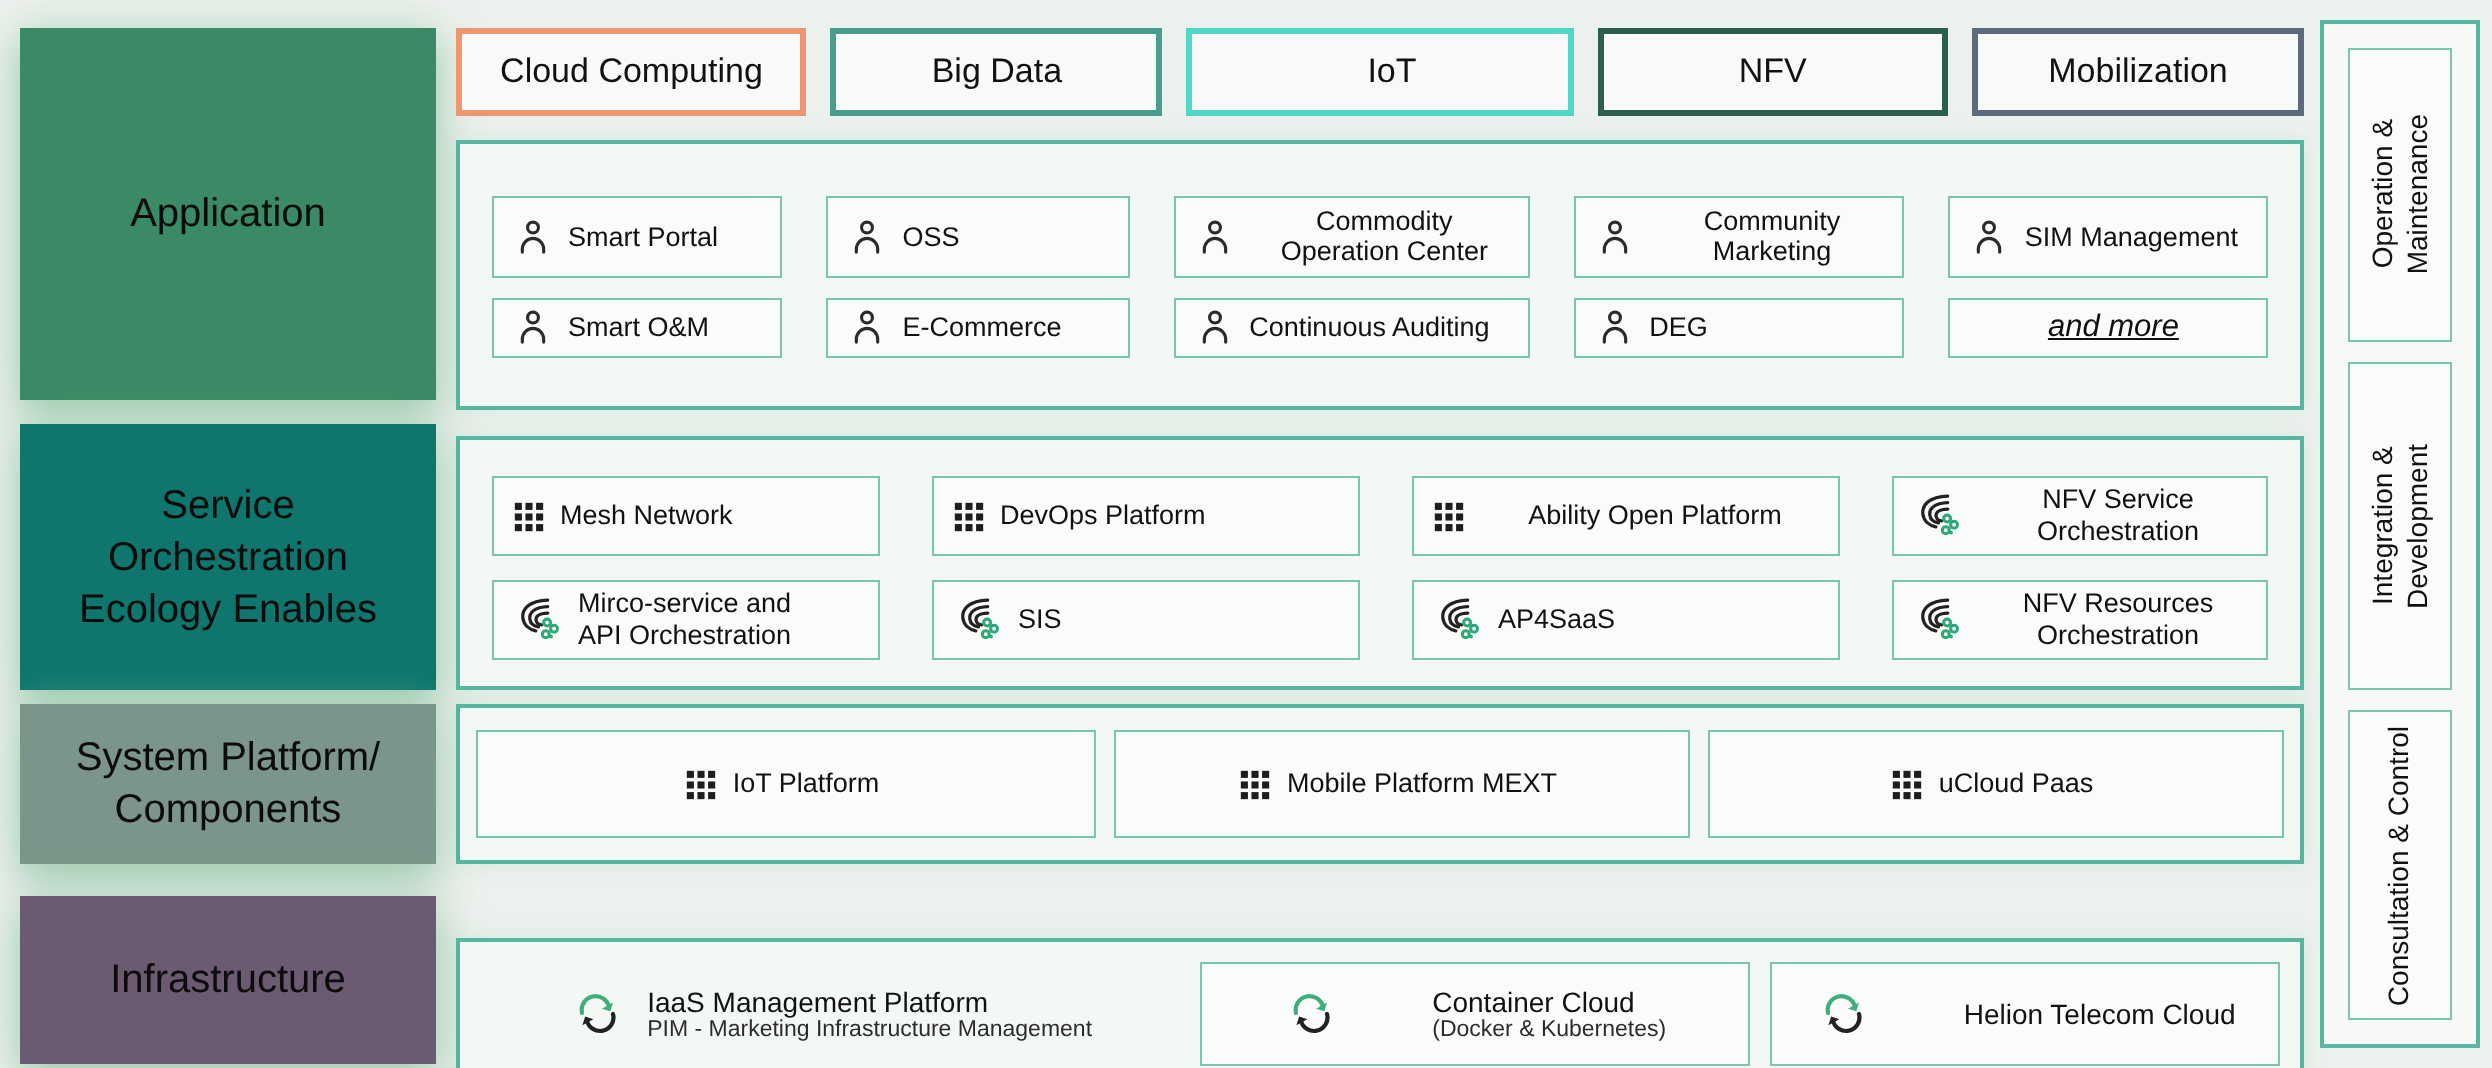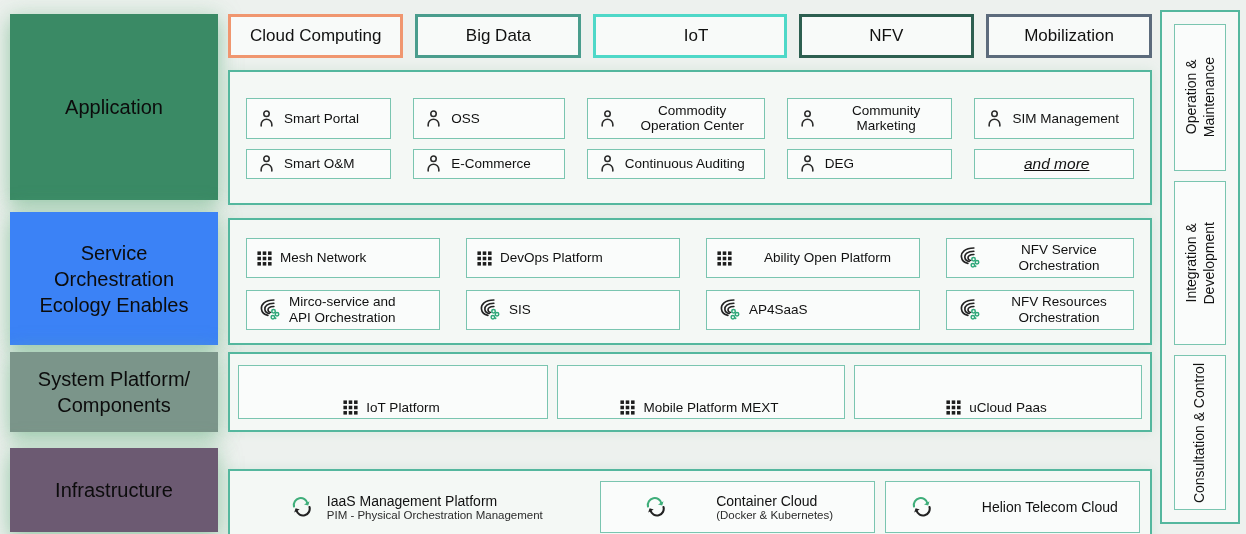--- a/index.html
+++ b/index.html
@@ -53,21 +53,21 @@
                  align-items: center; gap: 10px; padding: 12px 10px; }
   .cell {
     border: 1.5px solid #7ac5b0; background: #fafcfb;
     display: flex; align-items: center; gap: 7px;
     padding: 2px 4px 2px 9px; font-size: 13.5px;
     white-space: pre-line; line-height: 1.15; overflow: hidden;
   }
   .cell .lbl { white-space: pre-line; }
   .tc { text-align: center; }
   .tc .lbl { flex: 1; }
-  .center-cell { justify-content: center; padding-left: 0; align-items: flex-end; }
+  .center-cell { justify-content: center; padding-left: 0; }
   .more-cell { justify-content: center; font-style: italic; font-size: 15.5px; }
   .more-cell .lbl { text-decoration: underline; }
   
   .infra-item { display: flex; align-items: center; justify-content: center; gap: 10px; height: 52px; }
   .infra-plain { flex: 356; border: none; background: transparent; }
   .infra-box   { border: 1.5px solid #7ac5b0; background: #fafcfb; gap: 45px; }
   .infra-box.b1 { flex: 278; } .infra-box.b2 { flex: 258; }
   .infra-text { display: flex; flex-direction: column; justify-content: center; }
   .infra-title { font-size: 14px; }
   .infra-sub { font-size: 11.5px; color: #2c2c2c; }
@@ -132,21 +132,21 @@
     <path d="M7 11.5 A6.5 6.5 0 0 1 20.5 8.5" fill="none" stroke="#3fae7a" stroke-width="2.1" stroke-linecap="round"></path>
     <path d="M22.5 6.2 L21.2 10.6 L17 9.4 Z" fill="#3fae7a"></path>
     <path d="M22.5 12 A6.5 6.5 0 0 1 9.5 15.5" fill="none" stroke="#222" stroke-width="2.1" stroke-linecap="round"></path>
     <path d="M7.2 17.6 L8.6 13.3 L12.7 14.6 Z" fill="#222"></path>
   </symbol>
 </svg>
 
 <div class="canvas">
 
   <div class="layer" id="layer-0" style="background:#3a8a65">Application</div>
-  <div class="layer" id="layer-1" style="background:#3b82f6">Service
+  <div class="layer" id="layer-1" style="background:#0f766e">Service
 Orchestration
 Ecology Enables</div>
   <div class="layer" id="layer-2" style="background:#7b958a">System Platform/
 Components</div>
   <div class="layer" id="layer-3" style="background:#6c5a72">Infrastructure</div>
 
   <div class="tabs">
     <div class="tab" style="border-color:#f0966f">Cloud Computing</div>
     <div class="tab" style="border-color:#4a9d8d">Big Data</div>
     <div class="tab" style="border-color:#4fd8c8">IoT</div>
@@ -293,21 +293,21 @@
     </div>
   </div>
 
   <div class="panel" id="panel-infra">
     <div class="infra-item infra-plain">
       <svg class="ic ic-cloud">
           <use href="#sym-cloud"></use>
         </svg>
       <div class="infra-text">
         <span class="infra-title">IaaS Management Platform</span>
-        <span class="infra-sub">PIM - Physical Orchestration Management</span>
+        <span class="infra-sub">PIM - Marketing Infrastructure Management</span>
       </div>
     </div>
     <div class="infra-item infra-box b1">
       <svg class="ic ic-cloud">
           <use href="#sym-cloud"></use>
         </svg>
       <div class="infra-text">
         <span class="infra-title">Container Cloud</span>
         <span class="infra-sub">(Docker &amp; Kubernetes)</span>
       </div>

